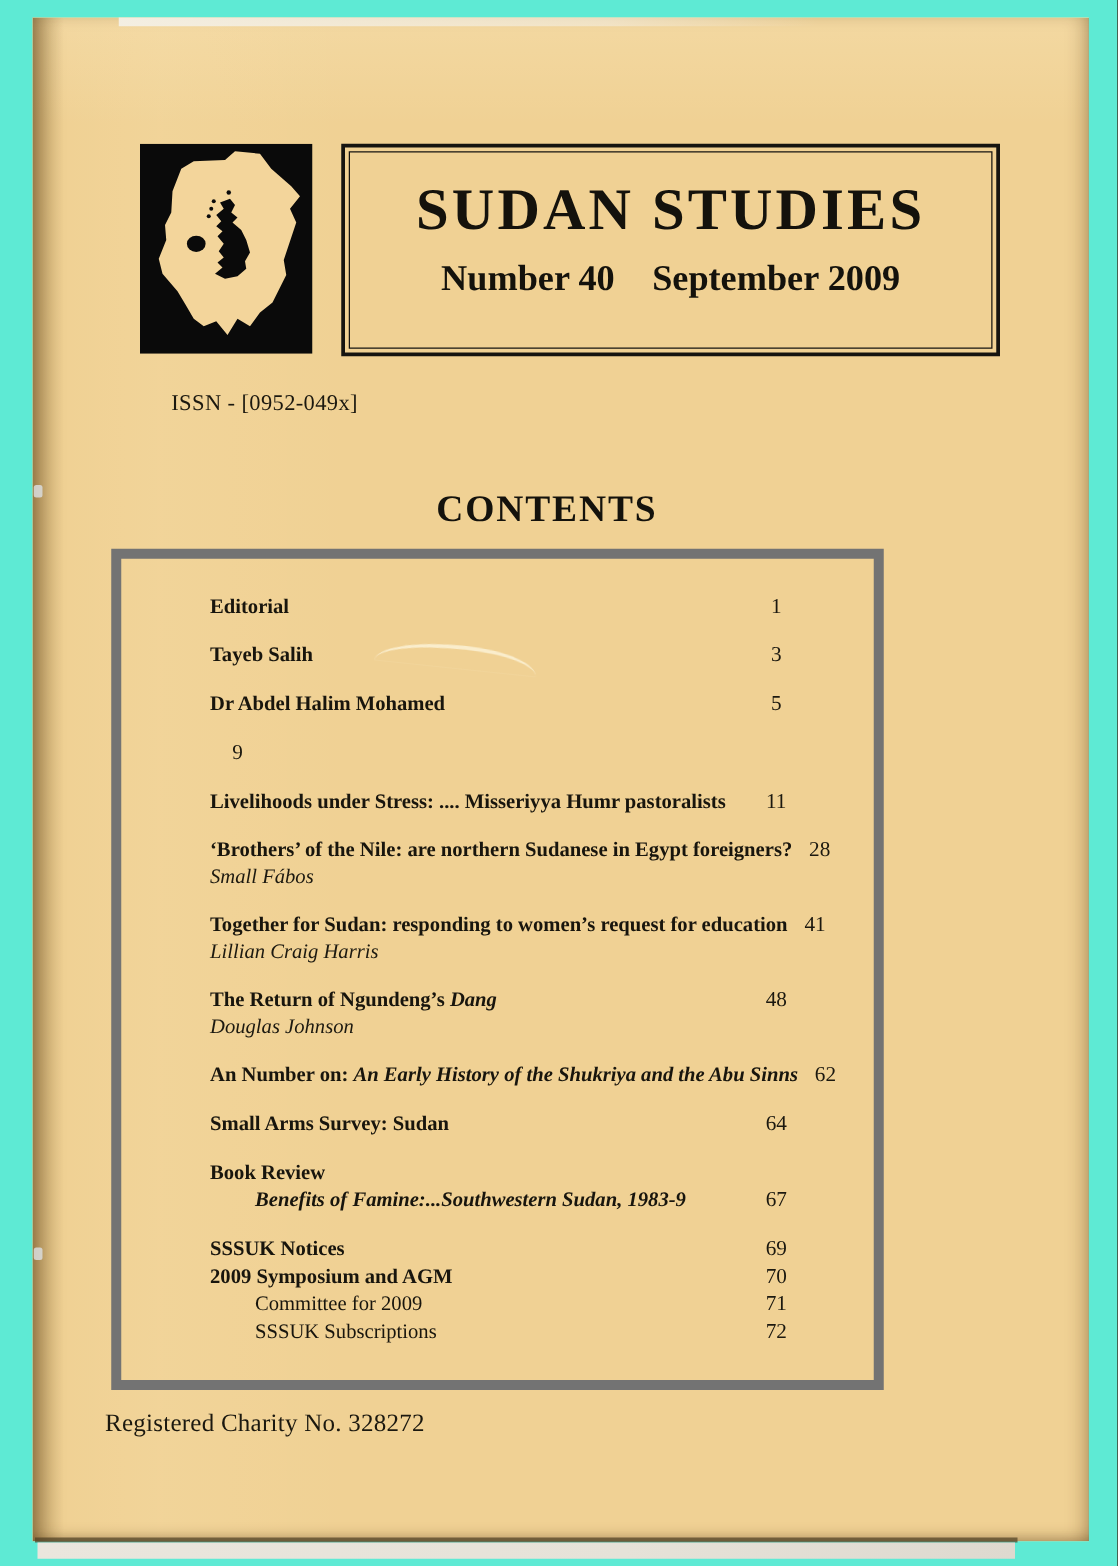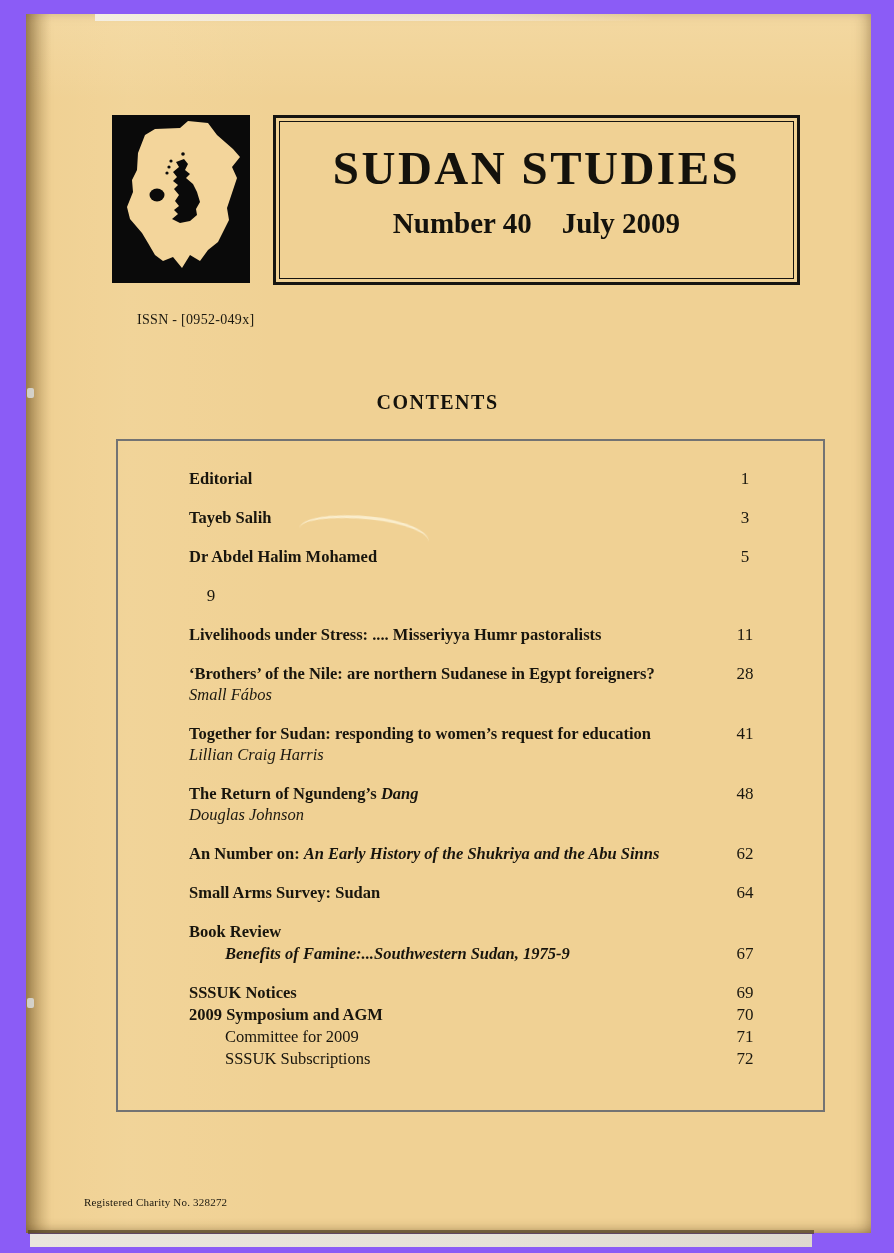--- a/index.html
+++ b/index.html
@@ -1,17 +1,17 @@
 <!DOCTYPE html>
 <html><head>
 <meta charset="utf-8">
 <style>
   html,body{margin:0;padding:0;background:#030303;}
   .scan{
-    position:relative;width:894px;height:1253px;background:#8b5cf6;overflow:hidden;
+    position:relative;width:894px;height:1253px;background:#5eead4;overflow:hidden;
     font-family:"Liberation Serif","DejaVu Serif",serif;color:#1b180f;
   }
   .paper{
     position:absolute;left:26px;top:14px;width:845px;height:1219px;
     background:
       linear-gradient(90deg, rgba(120,85,30,0.30) 0px, rgba(120,85,30,0) 3%,
         rgba(255,238,196,0.10) 12%, rgba(0,0,0,0) 30%),
       linear-gradient(180deg, rgba(255,242,208,0.22), rgba(0,0,0,0) 7%),
       #f0d194;
     box-shadow: inset 16px 0 20px -12px rgba(70,45,10,0.55),
@@ -42,44 +42,44 @@
     border:3px solid #161410;box-sizing:border-box;text-align:center;
   }
   .masthead-inner{position:absolute;inset:3px;border:1px solid #161410;pointer-events:none;}
   .masthead-title{
     margin:0;padding-top:24px;font-size:47px;line-height:52px;font-weight:bold;
     letter-spacing:2.5px;color:#14120c;
   }
   .masthead-sub{margin-top:13px;font-size:29px;line-height:32px;font-weight:bold;color:#14120c;}
   .masthead-sub .gap{display:inline-block;width:30px;}
 
-  .issn{position:absolute;left:137px;top:312px;font-size:14px;letter-spacing:.3px;}
+  .issn{position:absolute;left:137px;top:312px;font-size:18px;letter-spacing:.3px;}
 
   .contents-heading{
     position:absolute;left:99px;top:391px;width:677px;text-align:center;
-    font-size:20px;font-weight:bold;letter-spacing:1.5px;color:#14120c;
+    font-size:30px;font-weight:bold;letter-spacing:1.5px;color:#14120c;
   }
 
   .contents-box{
-    position:absolute;left:89px;top:439px;width:709px;height:673px;
-    border:2px solid #737373;box-sizing:border-box;
-    padding:27px 0 0 71px;overflow:hidden;margin-left:27px;
+    position:absolute;left:89px;top:439px;width:618px;height:673px;
+    border:8px solid #737373;box-sizing:border-box;
+    padding:27px 0 0 71px;overflow:hidden;
   }
   .toc-row{display:flex;align-items:flex-start;margin-top:18px;}
   .toc-row:first-child{margin-top:0;}
   .toc-row.tight{margin-top:1px;}
   .toc-row.indent1 .toc-title{padding-left:36px;}
   .toc-title{flex:1;font-size:16.5px;line-height:21px;white-space:nowrap;color:#18150d;}
   .p-b{font-weight:bold;}
   .p-bi{font-weight:bold;font-style:italic;}
   .p-r{font-weight:normal;}
   .toc-page{flex-shrink:0;width:44px;margin-right:56px;text-align:center;font-size:17px;line-height:21px;}
   .toc-author{margin-top:1px;font-size:16.5px;line-height:20px;font-style:italic;color:#1c1910;}
 
-  .charity{position:absolute;left:84px;top:1196px;font-size:11px;letter-spacing:.2px;}
+  .charity{position:absolute;left:84px;top:1128px;font-size:20px;letter-spacing:.2px;}
 </style>
 </head>
 <body>
 
 <div class="scan">
   <div class="paper"></div>
   <div class="edge-top"></div>
   <div class="crease"></div>
   <div class="staple" style="top:388px;"></div>
   <div class="staple" style="top:998px;"></div>
@@ -101,21 +101,21 @@
         <circle cx="71" cy="39" r="1.8"></circle>
         <ellipse cx="45" cy="80" rx="7.5" ry="6.5"></ellipse>
       </g>
     </svg>
   </div>
 
   <div class="masthead">
     <div class="masthead-inner"></div>
     <div class="masthead-title">SUDAN STUDIES</div>
     <div class="masthead-sub">
-      <span>Number 40</span><span class="gap"></span><span>July 2009</span>
+      <span>Number 40</span><span class="gap"></span><span>September 2009</span>
     </div>
   </div>
 
   <div class="issn">ISSN - [0952-049x]</div>
 
   <div class="contents-heading">CONTENTS</div>
 
   <div class="contents-box">
     <div>
         <div class="toc-row">
@@ -158,21 +158,21 @@
         </div>
         <div class="toc-row">
           <span class="toc-title"><span class="p-b">Small Arms Survey: Sudan</span></span>
           <span class="toc-page">64</span>
         </div>
         <div class="toc-row">
           <span class="toc-title"><span class="p-b">Book Review</span></span>
           <span class="toc-page"></span>
         </div>
         <div class="toc-row tight indent1">
-          <span class="toc-title"><span class="p-bi">Benefits of Famine:...Southwestern Sudan, 1975-9</span></span>
+          <span class="toc-title"><span class="p-bi">Benefits of Famine:...Southwestern Sudan, 1983-9</span></span>
           <span class="toc-page">67</span>
         </div>
         <div class="toc-row">
           <span class="toc-title"><span class="p-b">SSSUK Notices</span></span>
           <span class="toc-page">69</span>
         </div>
         <div class="toc-row tight">
           <span class="toc-title"><span class="p-b">2009 Symposium and AGM</span></span>
           <span class="toc-page">70</span>
         </div>

